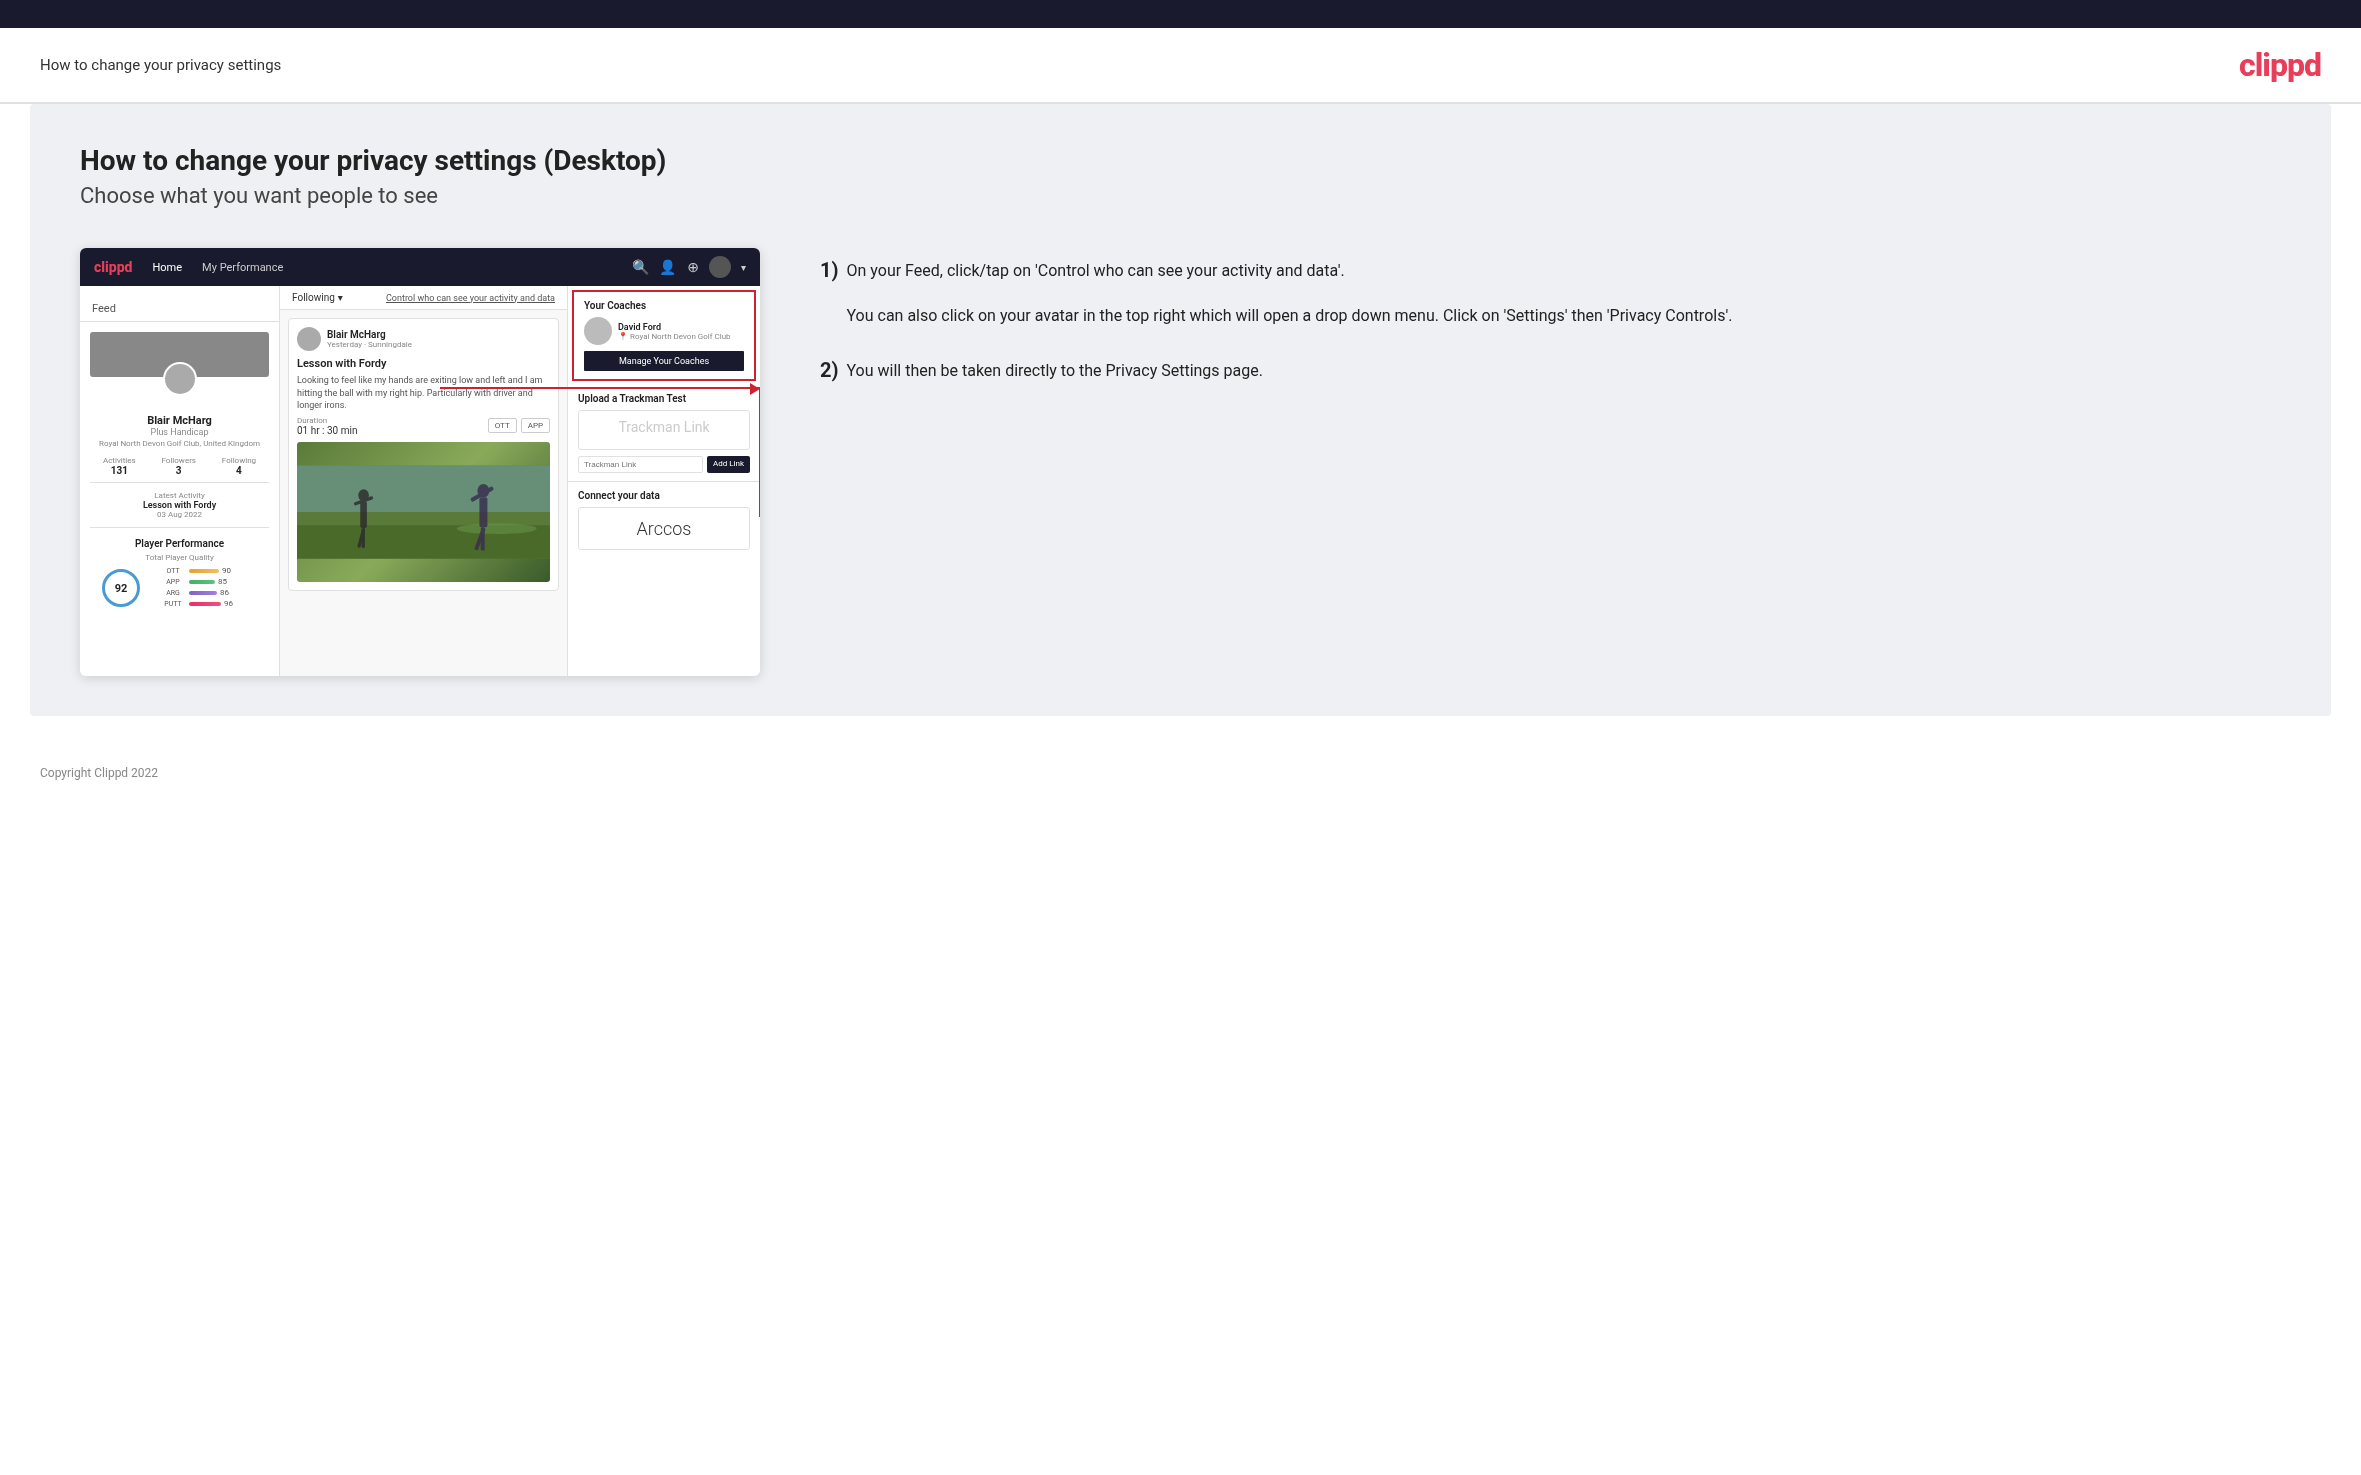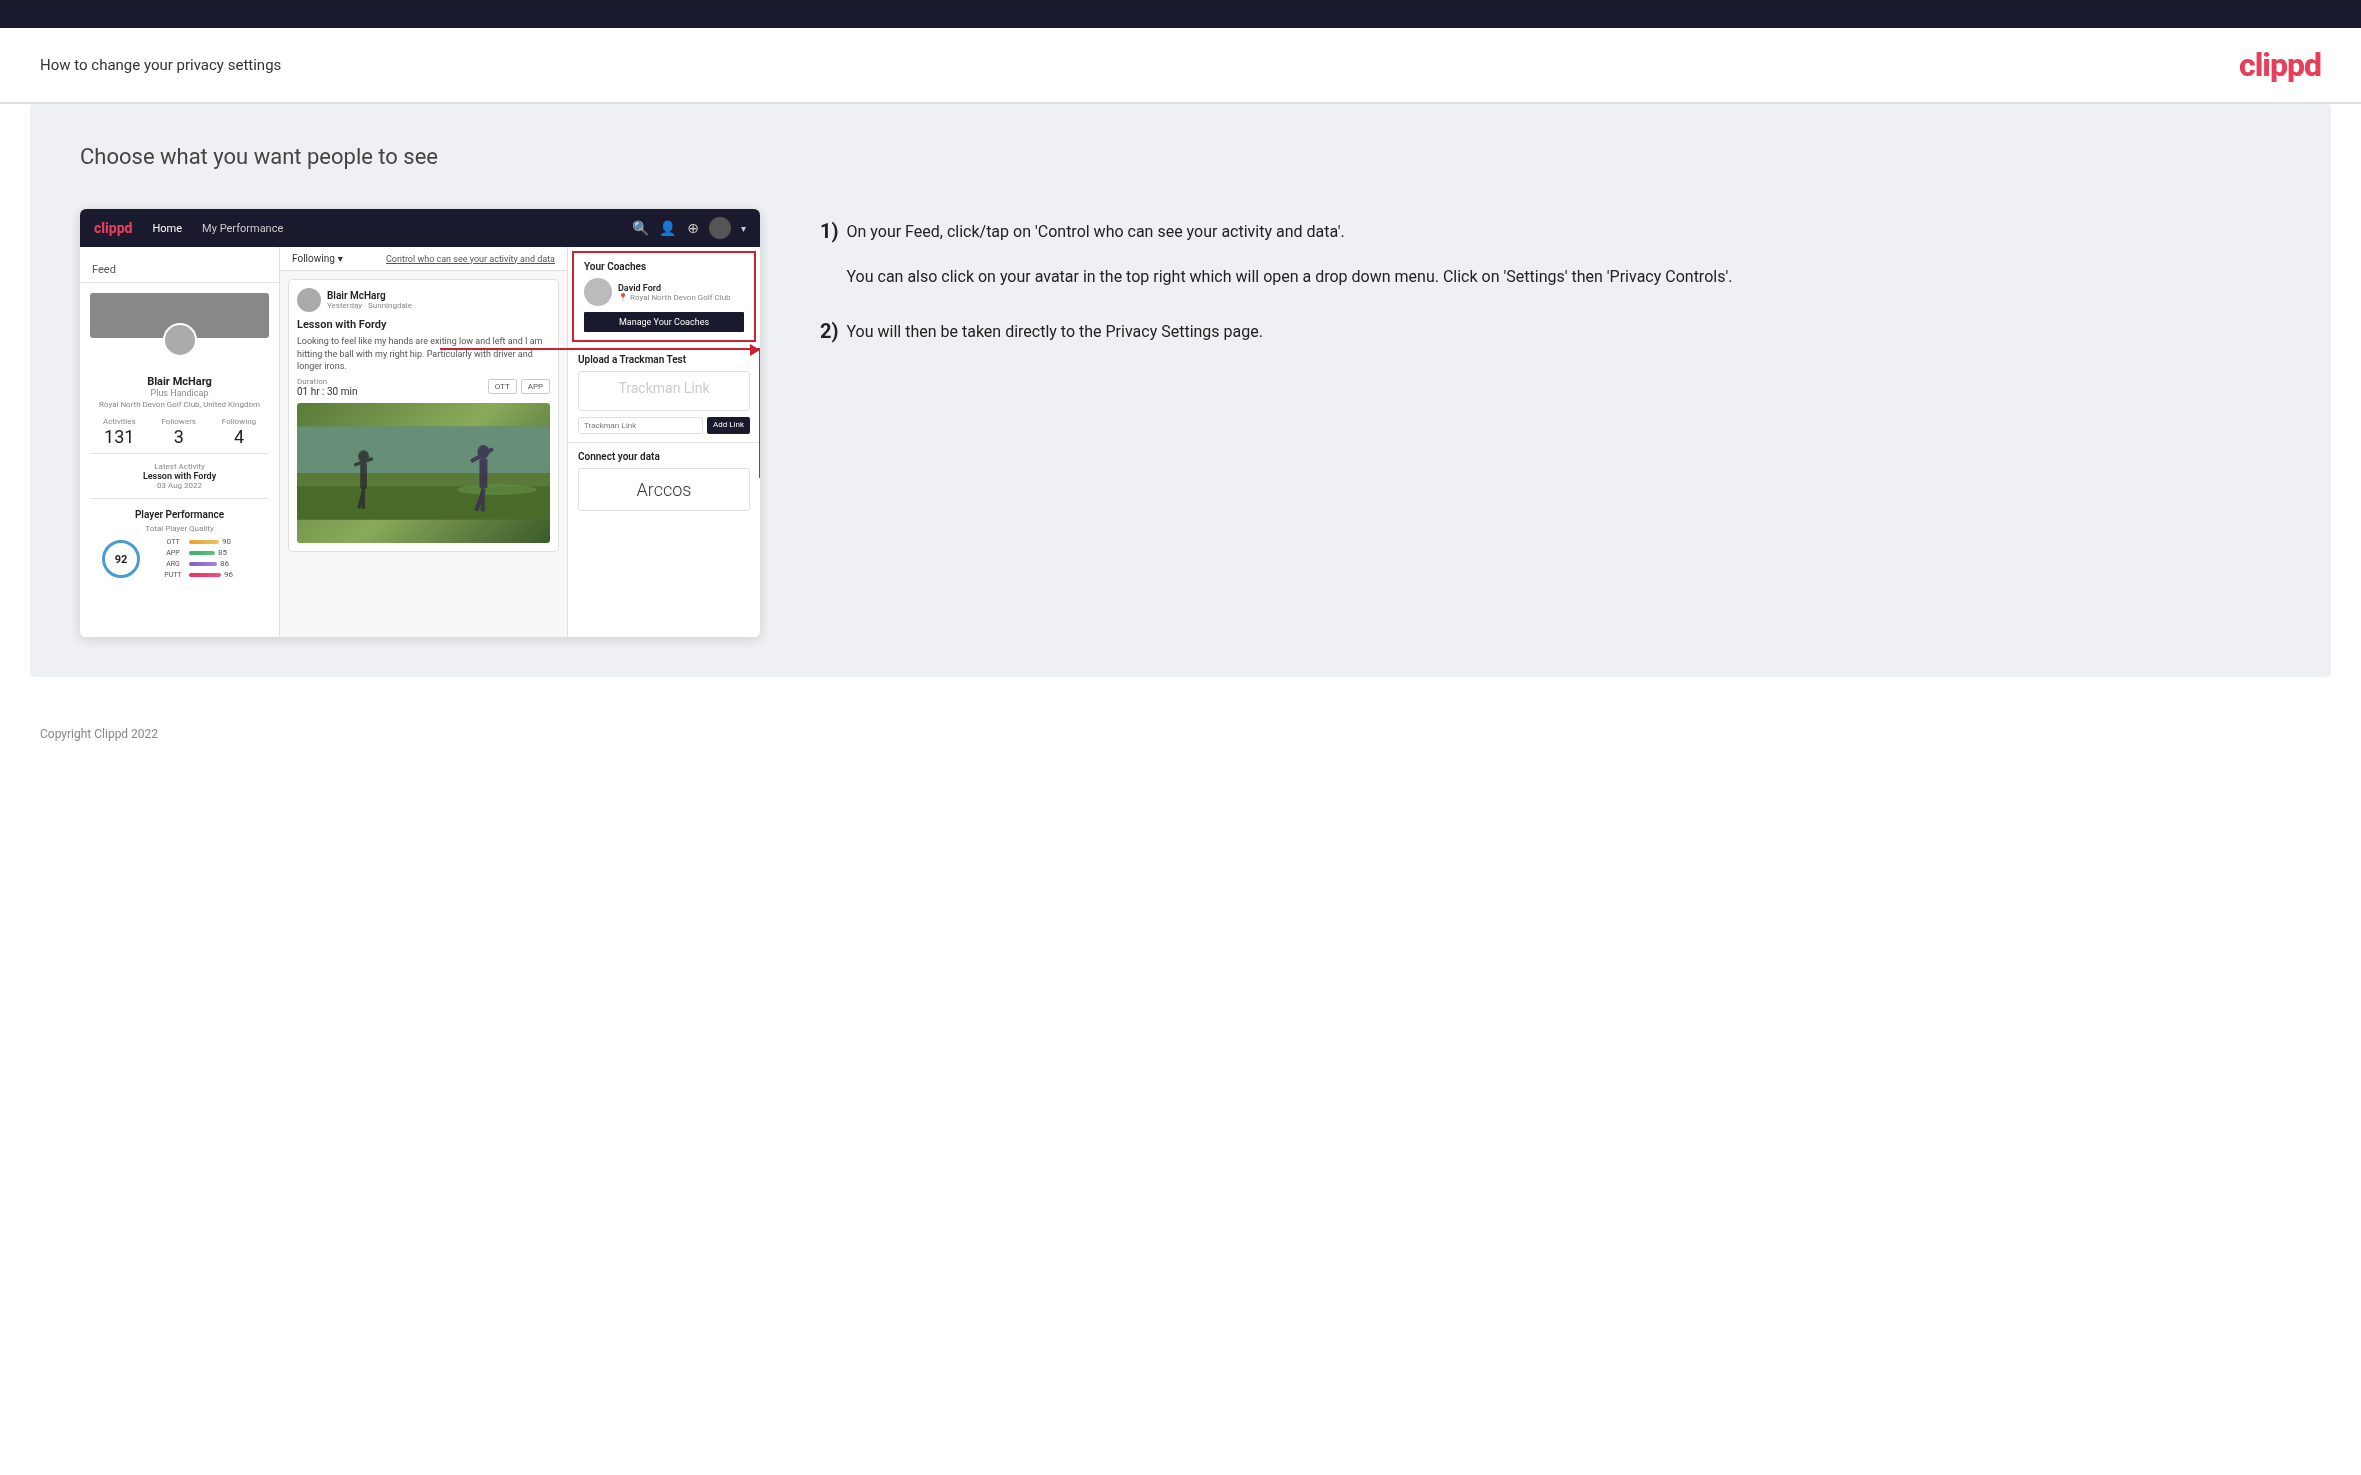--- a/index.html
+++ b/index.html
@@ -91,21 +91,21 @@
       margin: 0 auto 4px;
       position: relative;
       z-index: 2;
       top: 0;
     }
     .profile-name { font-size: 11px; font-weight: 700; color: #222; margin-top: 18px; }
     .profile-sub { font-size: 9px; color: #888; margin-bottom: 2px; }
     .profile-club { font-size: 8px; color: #888; margin-bottom: 8px; }
     .profile-stats { display: flex; justify-content: space-around; margin-bottom: 6px; }
     .stat-label { font-size: 8px; color: #888; }
-    .stat-value { font-size: 18px; font-weight: 400; color: #222; }
+    .stat-value { font-size: 10px; font-weight: 700; color: #222; }
     .divider-h { height: 1px; background: #e0e0e0; margin: 4px 0; }
     .latest-activity { padding: 4px 12px; }
     .la-label { font-size: 8px; color: #888; }
     .la-value { font-size: 9px; font-weight: 600; color: #222; }
     .la-date { font-size: 8px; color: #888; }
     .player-perf { padding: 6px 12px; }
     .pp-label { font-size: 10px; font-weight: 600; color: #222; margin-bottom: 4px; }
     .tpq-label { font-size: 8px; color: #888; margin-bottom: 4px; }
     .tpq-row { display: flex; align-items: center; gap: 20px; }
     .score-circle {
@@ -214,20 +214,21 @@
 <body>
 
 <div class="top-bar"></div>
 
 <div class="header">
   <span class="header-title">How to change your privacy settings</span>
   <span class="logo">clippd</span>
 </div>
 
 <div class="main-content">
+  <div class="page-heading">How to change your privacy settings (Desktop)</div>
   <div class="page-subheading">Choose what you want people to see</div>
 
   <div class="screenshot-wrapper">
 
     <div class="app-screenshot" style="position:relative;">
 
       <div class="app-nav">
         <span class="app-logo">clippd</span>
         <span class="app-nav-link active">Home</span>
         <span class="app-nav-link">My Performance</span>

